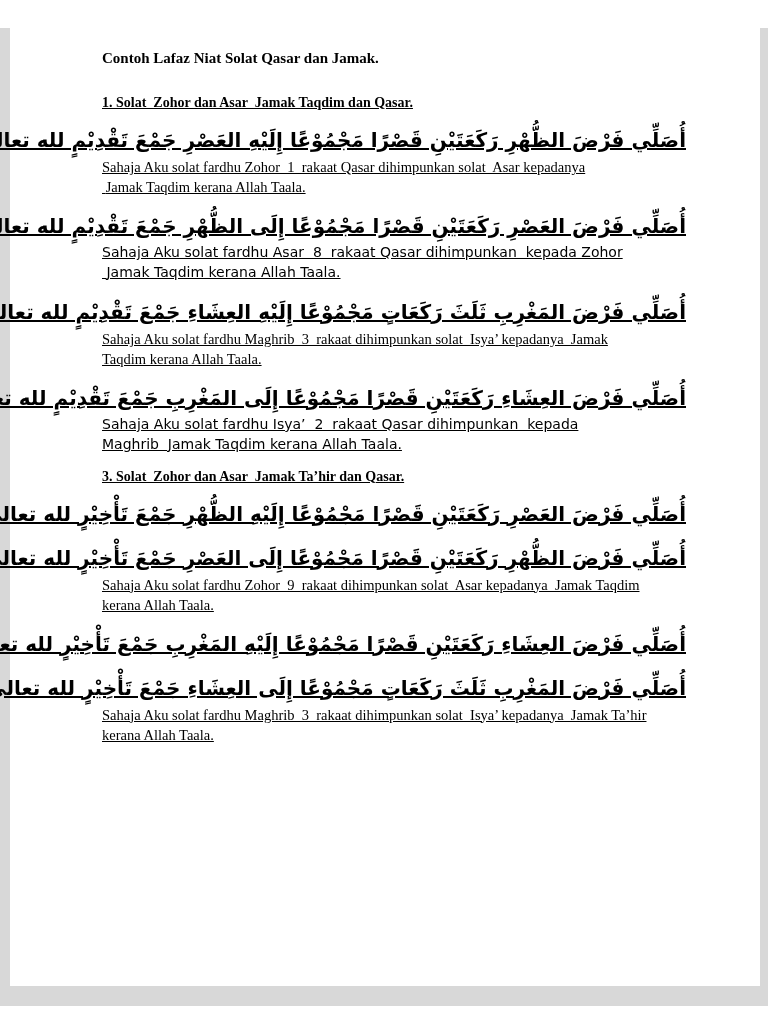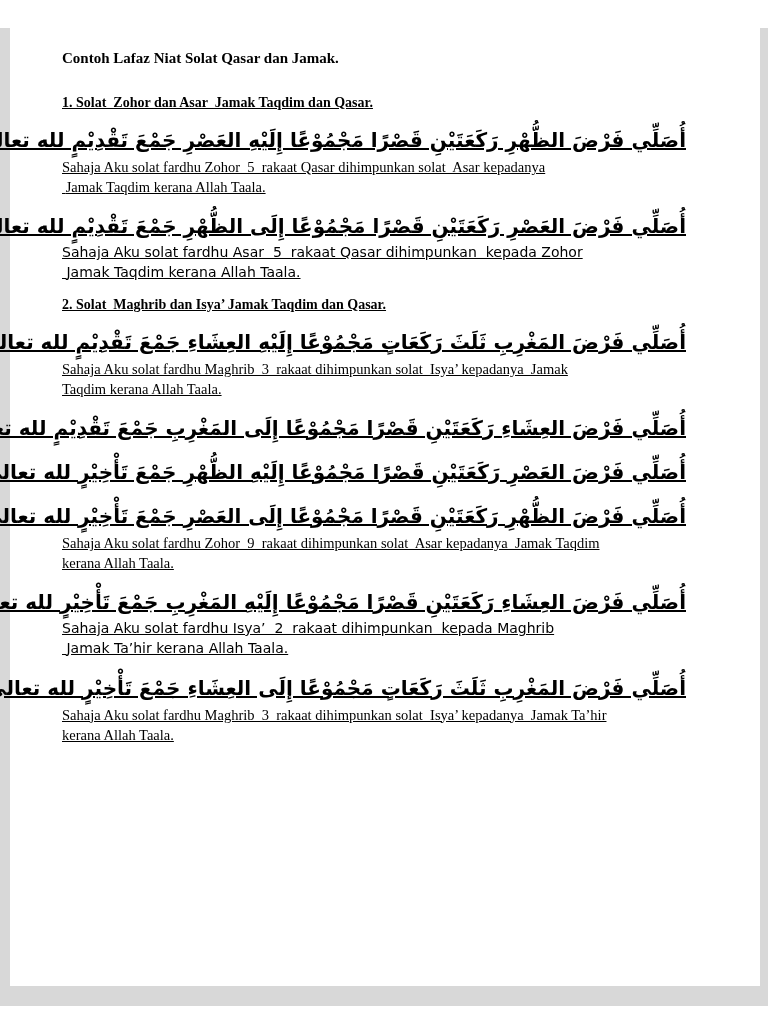--- a/index.html
+++ b/index.html
@@ -25,21 +25,21 @@
   .edge-bottom { left: 10px; right: 8px; top: 986px; height: 20px; }
 
   .sheet {
     position: absolute;
     left: 10px;
     top: 0;
     width: 750px;
     height: 948px;
     background: #ffffff;
     box-sizing: border-box;
-    padding: 50px 74px 0 52px;
+    padding: 50px 74px 0 92px;
   }
 
   .doc-title {
     font-size: 15px;
     font-weight: bold;
     white-space: pre-wrap;
     margin: 0 0 28px 0;
   }
 
   .section { margin-top: 14px; text-decoration: underline; }
@@ -85,58 +85,58 @@
 <div class="edge edge-bottom"></div>
 
 <div class="sheet">
 
   <h1 class="doc-title">Contoh Lafaz Niat Solat Qasar dan Jamak.</h1>
 
   <div class="section">
     <h2 class="section-heading">1. Solat  Zohor dan Asar  Jamak Taqdim dan Qasar.</h2>
     <div class="entry">
       <p class="arabic">أُصَلِّي فَرْضَ الظُّهْرِ رَكَعَتَيْنِ قَصْرًا مَجْمُوْعًا إِلَيْهِ العَصْرِ جَمْعَ تَقْدِيْمٍ لله تعالى</p>
-      <p class="translation t-serif">Sahaja Aku solat fardhu Zohor  5  rakaat Qasar dihimpunkan solat  Asar kepadanya
+      <p class="translation t-serif">Sahaja Aku solat fardhu Zohor  1  rakaat Qasar dihimpunkan solat  Asar kepadanya
  Jamak Taqdim kerana Allah Taala.</p>
     </div>
     <div class="entry">
       <p class="arabic">أُصَلِّي فَرْضَ العَصْرِ رَكَعَتَيْنِ قَصْرًا مَجْمُوْعًا إِلَى الظُّهْرِ جَمْعَ تَقْدِيْمٍ لله تعالى</p>
-      <p class="translation t-sans">Sahaja Aku solat fardhu Asar  5  rakaat Qasar dihimpunkan  kepada Zohor
+      <p class="translation t-sans">Sahaja Aku solat fardhu Asar  8  rakaat Qasar dihimpunkan  kepada Zohor
  Jamak Taqdim kerana Allah Taala.</p>
     </div>
   </div>
 
   <div class="section">
-    <h2 class="section-heading">2. Solat  Maghrib dan Isya’ Jamak Taqdim dan Qasar.</h2>
     <div class="entry">
       <p class="arabic">أُصَلِّي فَرْضَ المَغْرِبِ ثَلَثَ رَكَعَاتٍ مَجْمُوْعًا إِلَيْهِ العِشَاءِ جَمْعَ تَقْدِيْمٍ لله تعالى</p>
       <p class="translation t-serif">Sahaja Aku solat fardhu Maghrib  3  rakaat dihimpunkan solat  Isya’ kepadanya  Jamak
 Taqdim kerana Allah Taala.</p>
     </div>
     <div class="entry">
       <p class="arabic">أُصَلِّي فَرْضَ العِشَاءِ رَكَعَتَيْنِ قَصْرًا مَجْمُوْعًا إِلَى المَغْرِبِ جَمْعَ تَقْدِيْمٍ لله تعالى</p>
+      <p class="translation t-sans">Sahaja Aku solat fardhu Isya’  2  rakaat Qasar dihimpunkan  kepada
+Maghrib  Jamak Taqdim kerana Allah Taala.</p>
     </div>
   </div>
 
   <div class="section">
+    <h2 class="section-heading">3. Solat  Zohor dan Asar  Jamak Ta’hir dan Qasar.</h2>
     <div class="entry">
       <p class="arabic">أُصَلِّي فَرْضَ العَصْرِ رَكَعَتَيْنِ قَصْرًا مَجْمُوْعًا إِلَيْهِ الظُّهْرِ جَمْعَ تَأْخِيْرٍ لله تعالى</p>
     </div>
     <div class="entry">
       <p class="arabic">أُصَلِّي فَرْضَ الظُّهْرِ رَكَعَتَيْنِ قَصْرًا مَجْمُوْعًا إِلَى العَصْرِ جَمْعَ تَأْخِيْرٍ لله تعالى</p>
       <p class="translation t-serif">Sahaja Aku solat fardhu Zohor  9  rakaat dihimpunkan solat  Asar kepadanya  Jamak Taqdim
 kerana Allah Taala.</p>
     </div>
   </div>
 
   <div class="section">
     <div class="entry">
       <p class="arabic">أُصَلِّي فَرْضَ العِشَاءِ رَكَعَتَيْنِ قَصْرًا مَجْمُوْعًا إِلَيْهِ المَغْرِبِ جَمْعَ تَأْخِيْرٍ لله تعالى</p>
-      <p class="translation t-sans">Sahaja Aku solat fardhu Isya’  2  rakaat dihimpunkan  kepada Maghrib
- Jamak Ta’hir kerana Allah Taala.</p>
     </div>
     <div class="entry">
       <p class="arabic">أُصَلِّي فَرْضَ المَغْرِبِ ثَلَثَ رَكَعَاتٍ مَجْمُوْعًا إِلَى العِشَاءِ جَمْعَ تَأْخِيْرٍ لله تعالى</p>
       <p class="translation t-serif">Sahaja Aku solat fardhu Maghrib  3  rakaat dihimpunkan solat  Isya’ kepadanya  Jamak Ta’hir
 kerana Allah Taala.</p>
     </div>
   </div>
 
 </div>
 

